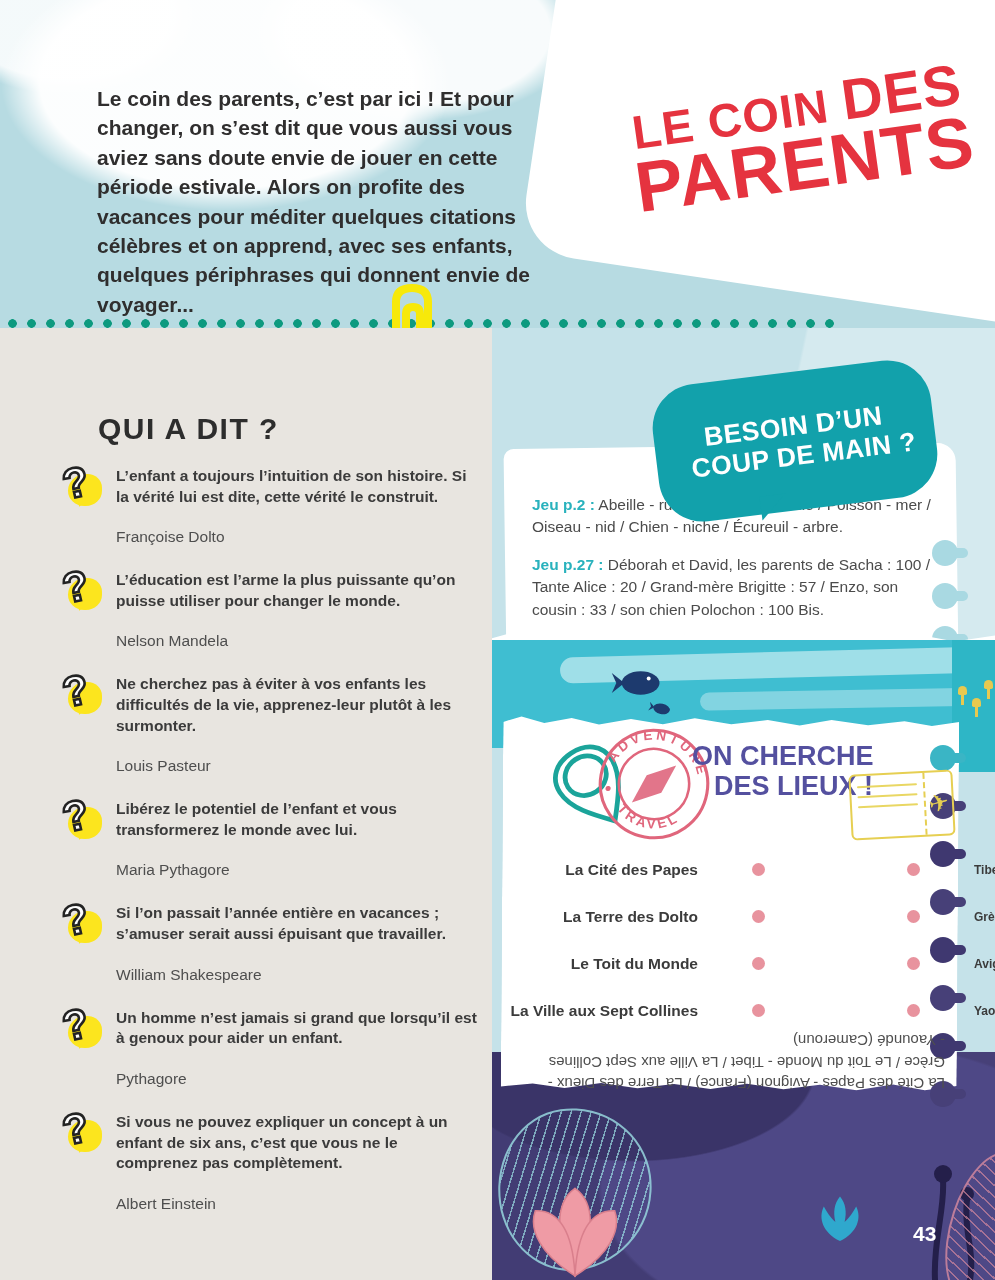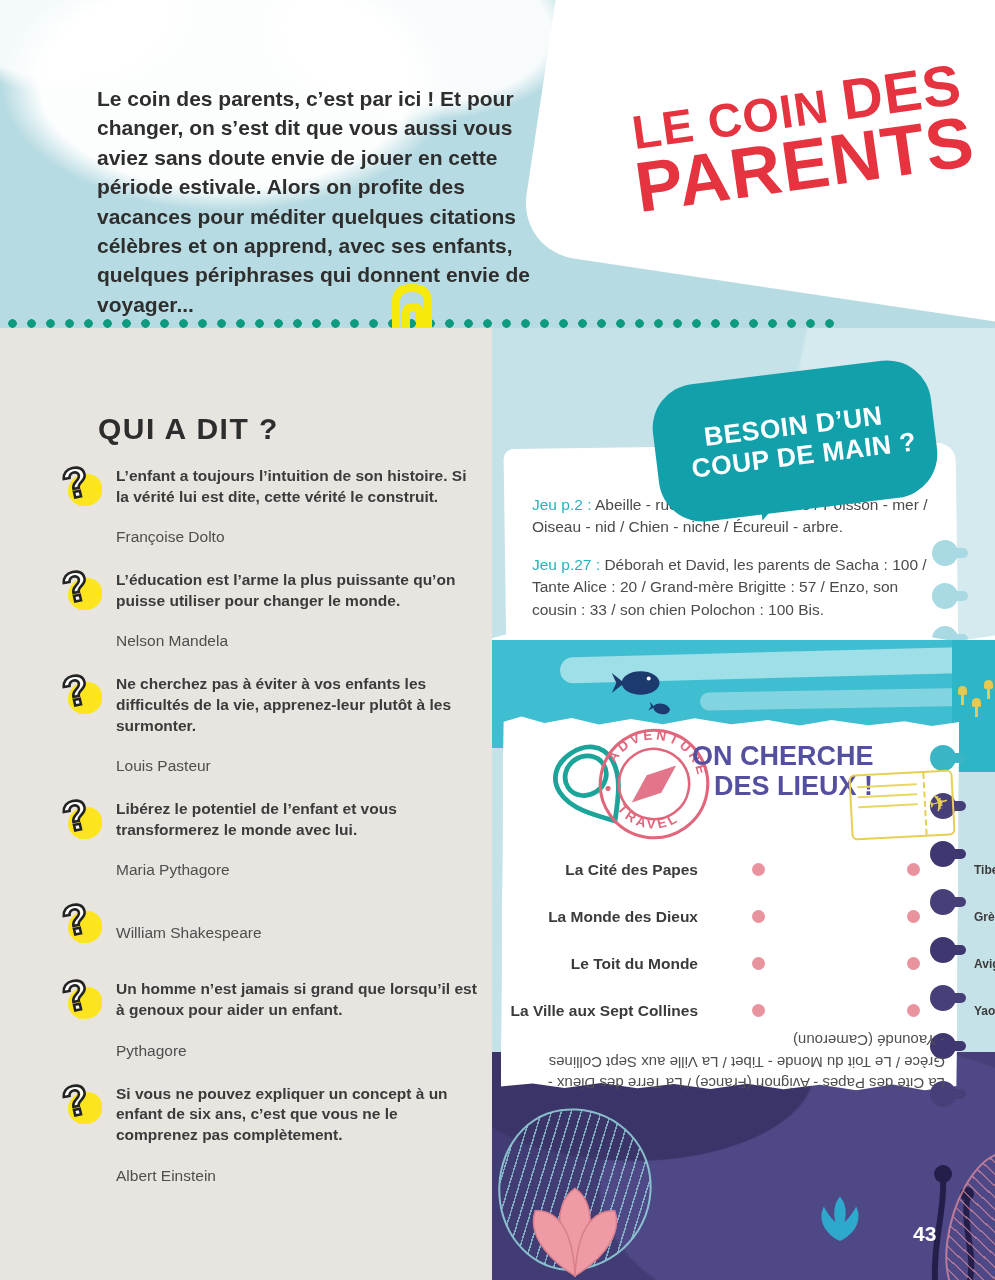--- a/index.html
+++ b/index.html
@@ -49,21 +49,21 @@
     text-shadow:0 0 1px #232323;transform:rotate(-13deg);}
   .q-text{font-size:15.5px;font-weight:700;color:#3b3b3b;line-height:1.33;width:366px;}
   .q-author{font-size:15.5px;font-weight:400;color:#4e4e4e;margin-top:21px;}
 
   
   .answers-card{left:505px;top:446px;width:452px;height:216px;background:#fff;
     border-radius:10px 18px 10px 10px;transform:rotate(-.8deg);}
   .answers-content{left:532px;top:494px;width:412px;font-size:15.5px;
     color:#4b4b4b;line-height:1.45;}
   .answers-content p{margin:0 0 15px 0;}
-  .jeu-label{color:#29b2bd;font-weight:400;}
+  .jeu-label{color:#29b2bd;font-weight:700;}
   .bubble{left:655px;top:372px;width:280px;height:138px;background:#12a1ab;
     border-radius:44px;transform:rotate(-7deg);display:flex;flex-direction:column;
     justify-content:center;align-items:center;color:#fff;font-weight:900;
     font-size:26.5px;letter-spacing:.5px;line-height:1.15;}
   .bubble::after{content:'';position:absolute;bottom:-19px;left:88px;
     border:13px solid transparent;border-top:24px solid #12a1ab;transform:skewX(-28deg);}
   .bubble .b2{margin-left:14px;}
   .sc{width:26px;height:26px;border-radius:50%;}
   .sc::after{content:'';position:absolute;left:19px;top:8px;width:17px;height:10px;
     background:inherit;border-radius:0 6px 6px 0;}
@@ -189,20 +189,21 @@
         <div class="q-text">Libérez le potentiel de l’enfant et vous transformerez le monde avec lui.</div>
          <div class="q-author">Maria Pythagore</div>
       </div>
   </div>
   <div class="quote">
     <div class="q-icon">
         <div class="blob"></div>
         <div class="qm">?</div>
       </div>
     <div>
+        <div class="q-text">Si l’on passait l’année entière en vacances ; s’amuser serait aussi épuisant que travailler.</div>
          <div class="q-author">William Shakespeare</div>
       </div>
   </div>
   <div class="quote">
     <div class="q-icon">
         <div class="blob"></div>
         <div class="qm">?</div>
       </div>
     <div>
         <div class="q-text">Un homme n’est jamais si grand que lorsqu’il est à genoux pour aider un enfant.</div>
@@ -321,21 +322,21 @@
 
 <div class="abs match">
   <div class="match-row">
     <div class="m-left">La Cité des Papes</div>
     <div class="pdot d1"></div>
       <div class="gap"></div>
     <div class="pdot"></div>
     <div class="m-right"><span>Tibet</span><span class="detail"></span></div>
   </div>
   <div class="match-row">
-    <div class="m-left">La Monde des Dieux</div>
+    <div class="m-left">La Terre des Dolto</div>
     <div class="pdot d1"></div>
       <div class="gap"></div>
     <div class="pdot"></div>
     <div class="m-right"><span>Grèce</span><span class="detail"></span></div>
   </div>
   <div class="match-row">
     <div class="m-left">Le Toit du Monde</div>
     <div class="pdot d1"></div>
       <div class="gap"></div>
     <div class="pdot"></div>

